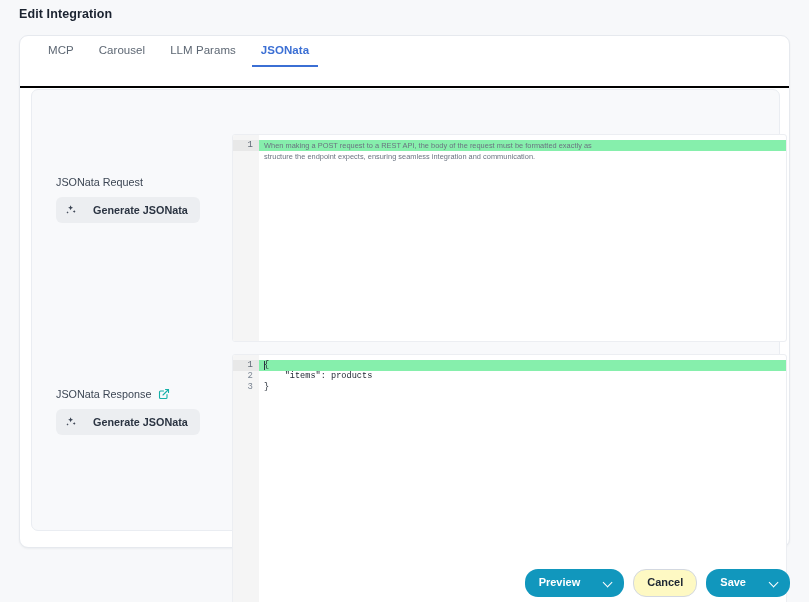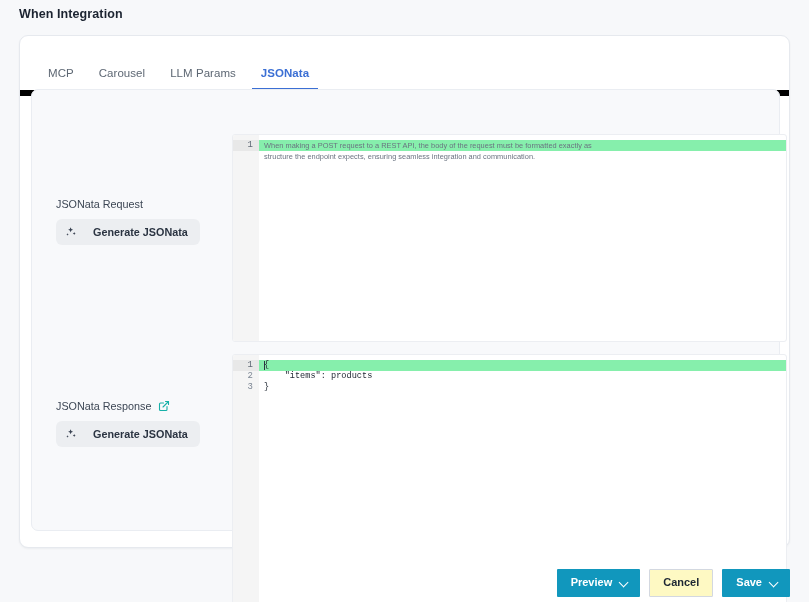--- a/index.html
+++ b/index.html
@@ -32,26 +32,26 @@
     width: 771px; height: 513px;
     background: #ffffff;
     border: 1px solid #e6e9ee;
     border-radius: 9px;
     box-shadow: 0 1px 2px rgba(20,30,50,.05);
   }
 
   
   .tabs {
     position: absolute;
-    left: 0; top: 16px; right: 0;
+    left: 0; top: 8px; right: 0;
     height: 44px;
-    border-bottom: 6px solid #000000;
+    border-bottom: 2px solid #000000;
     padding-left: 19px;
     display: flex;
-    align-items: flex-end;
+    align-items: flex-start;
   }
   .tab {
     font-size: 11.5px;
     color: #5d6773;
     padding: 0 9px 9px 9px;
     margin-right: 7px;
     cursor: pointer;
     border-bottom: 2px solid transparent;
     white-space: nowrap;
     letter-spacing: .05px;
@@ -72,22 +72,22 @@
     border-radius: 7px;
   }
 
   
   .left-col {
     position: absolute;
     left: 0; top: 0;
     width: 200px; height: 100%;
   }
   .field-group { position: absolute; left: 24px; }
-  .field-group.request  { top: 108px; }
-  .field-group.response { top: 310px; }
+  .field-group.request  { top: 86px; }
+  .field-group.response { top: 298px; }
 
   .field-label {
     font-size: 10.8px;
     color: #3c4654;
     display: flex;
     align-items: center;
     gap: 7px;
     margin-bottom: 9px;
     white-space: nowrap;
   }
@@ -189,44 +189,44 @@
     display: flex;
     justify-content: flex-end;
     align-items: center;
     gap: 9px;
     padding-right: 19px;
   }
   .btn {
     font-family: "Liberation Sans", sans-serif;
     font-size: 11px;
     font-weight: bold;
-    border-radius: 1px;
+    border-radius: 13px;
     padding: 6px 13px;
     cursor: pointer;
     border: 1px solid transparent;
     display: inline-flex;
     align-items: center;
-    gap: 7px;
+    gap: 23px;
     white-space: nowrap;
     line-height: 1.2;
   }
   .btn-primary { background: #1197bd; color: #ffffff; }
   .btn-white   { background: #fef9c3; color: #1d2633; border-color: #d3d8e0; }
   .chev {
     display: inline-block;
     width: 7px; height: 7px;
     border-right: 1.6px solid currentColor;
     border-bottom: 1.6px solid currentColor;
     transform: rotate(45deg) translateY(-1.5px);
   }
 </style>
 </head>
 <body>
 
-<div class="page-title">When Integration</div>
+<div class="page-title">Edit Integration</div>
 
 <div class="card">
 
   <div class="tabs">
     <div class="tab">MCP</div>
     <div class="tab">Carousel</div>
     <div class="tab">LLM Params</div>
     <div class="tab active">JSONata</div>
   </div>
 

